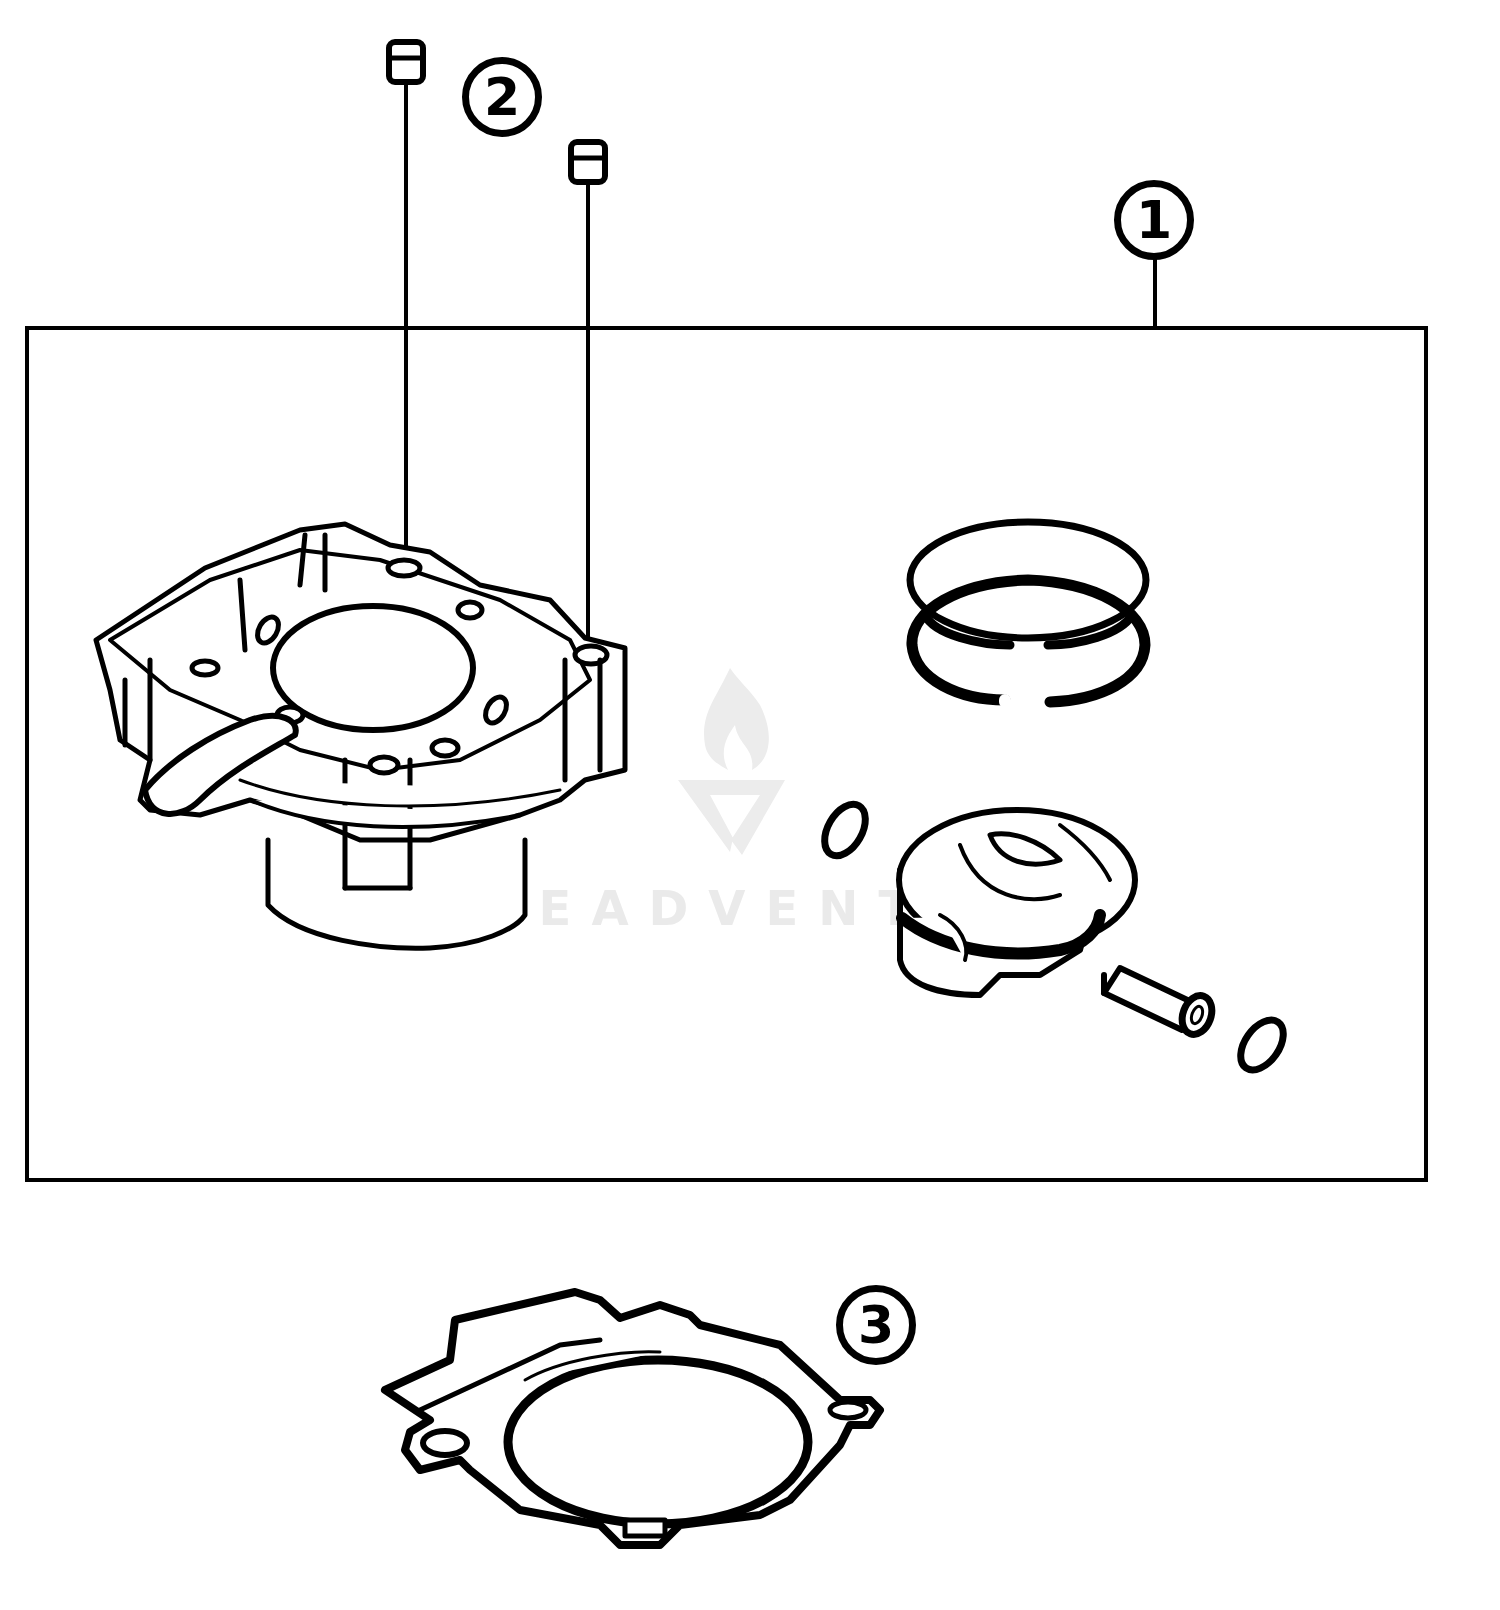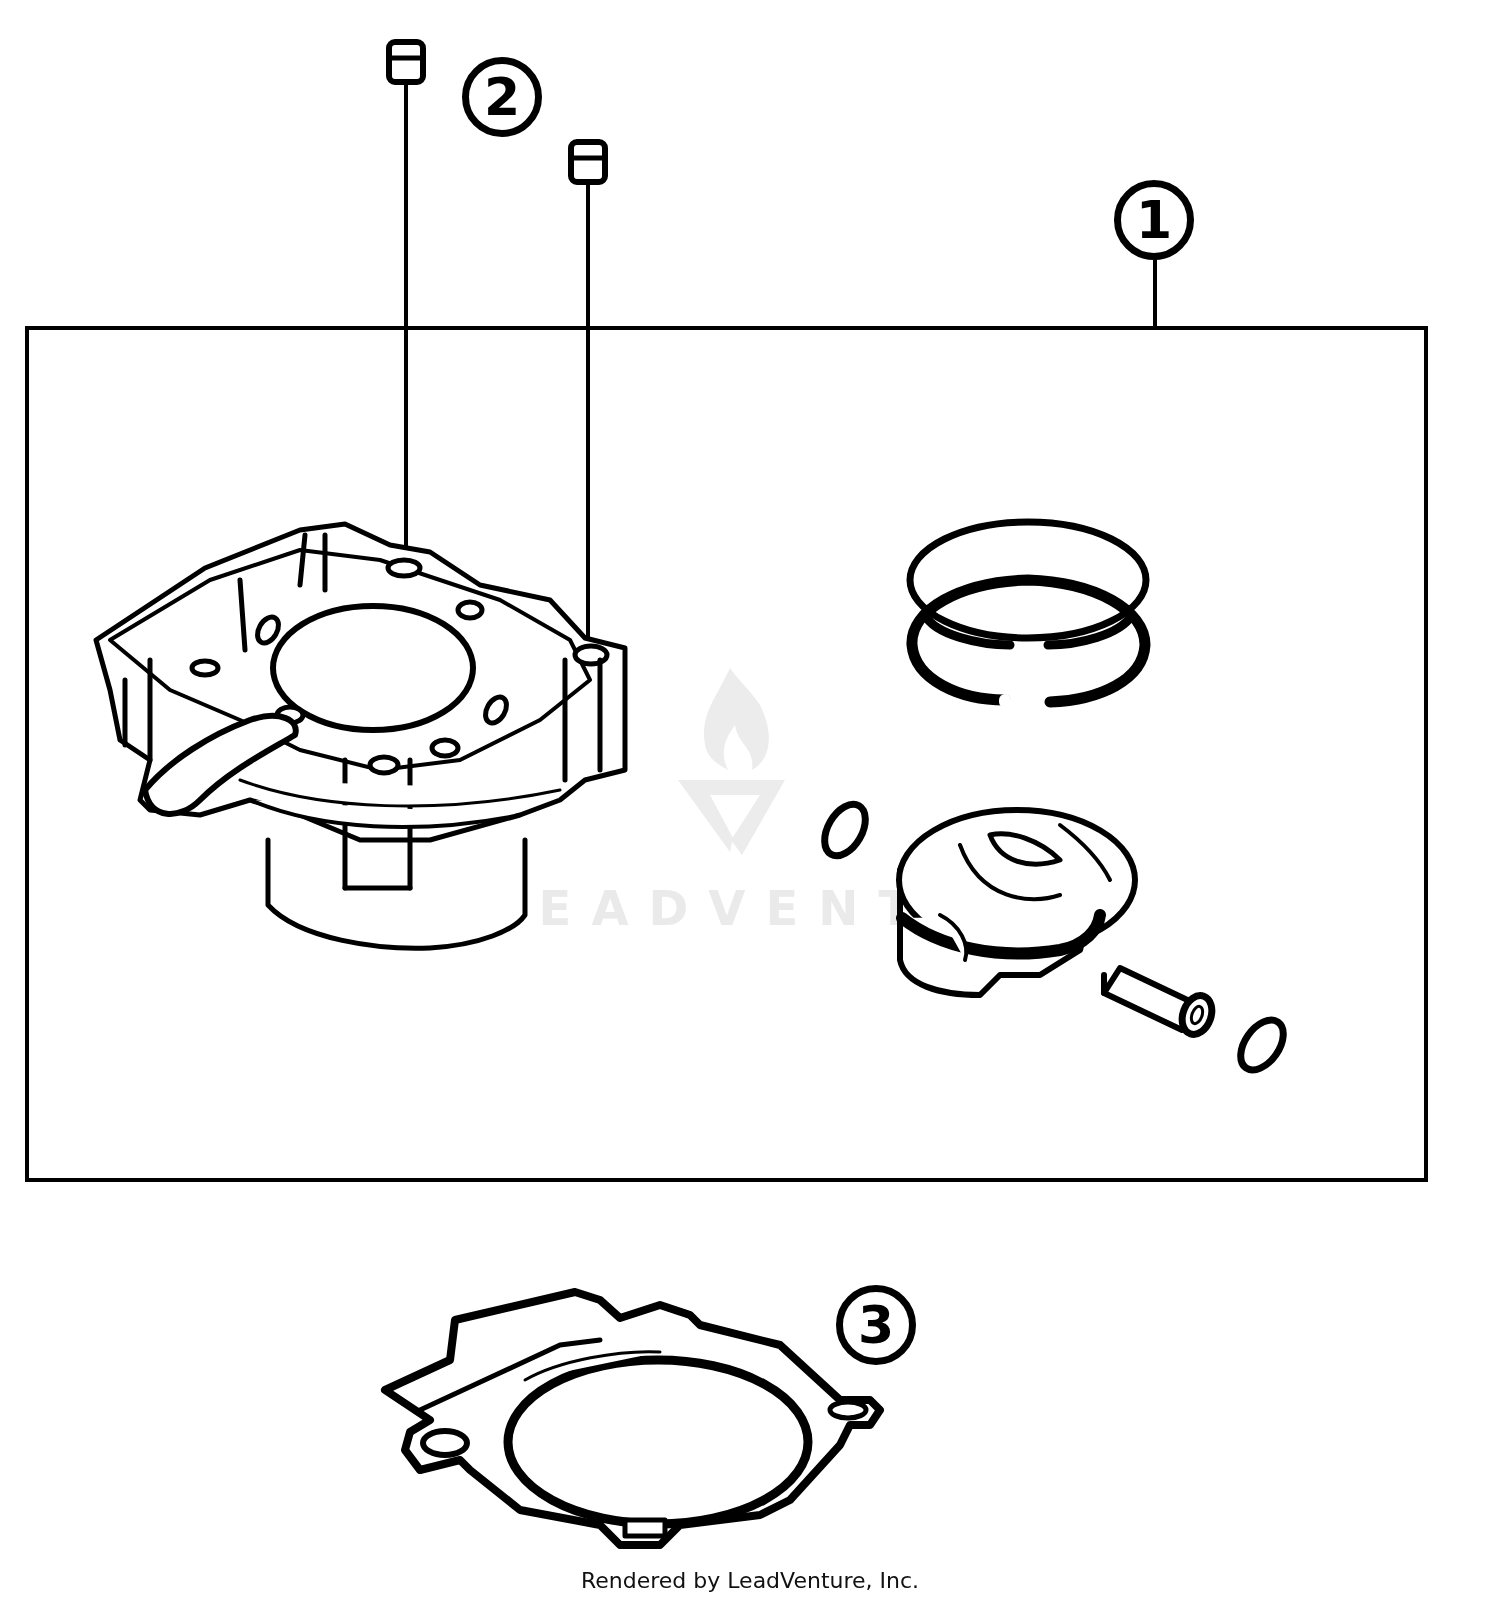--- a/index.html
+++ b/index.html
@@ -129,14 +129,13 @@
   <div class="callout" style="left:462px; top:57px;">
     <span>2</span>
   </div>
   <div class="callout" style="left:1114px; top:180px;">
     <span>1</span>
   </div>
   <div class="callout" style="left:836px; top:1285px;">
     <span>3</span>
   </div>
 
-  <div class="footer">Rendered by LeadVenture, Inc.</div>
 </div>
 
 </body></html>

